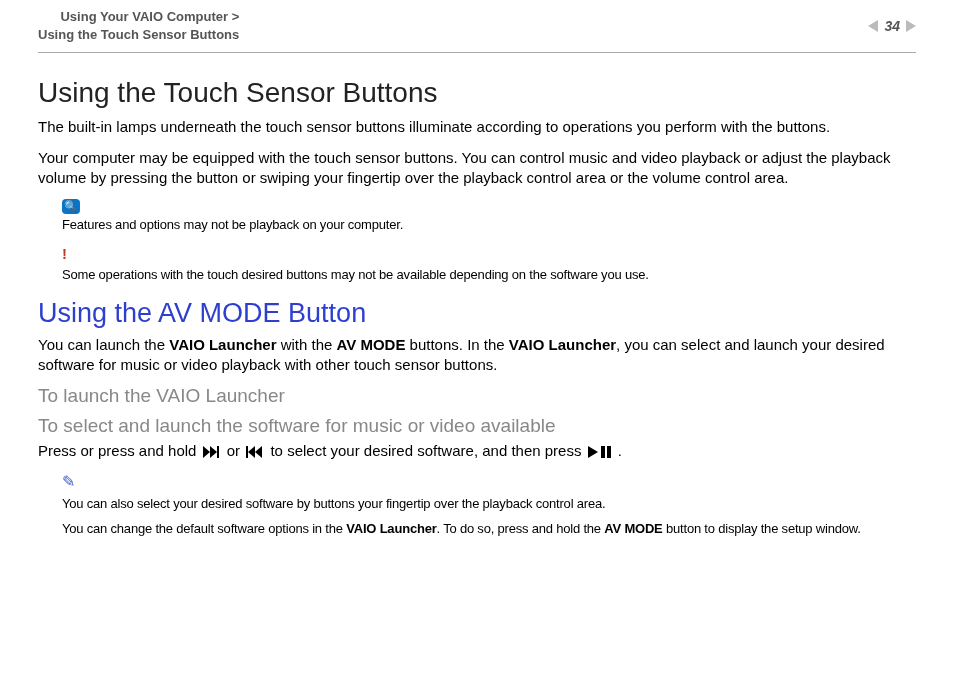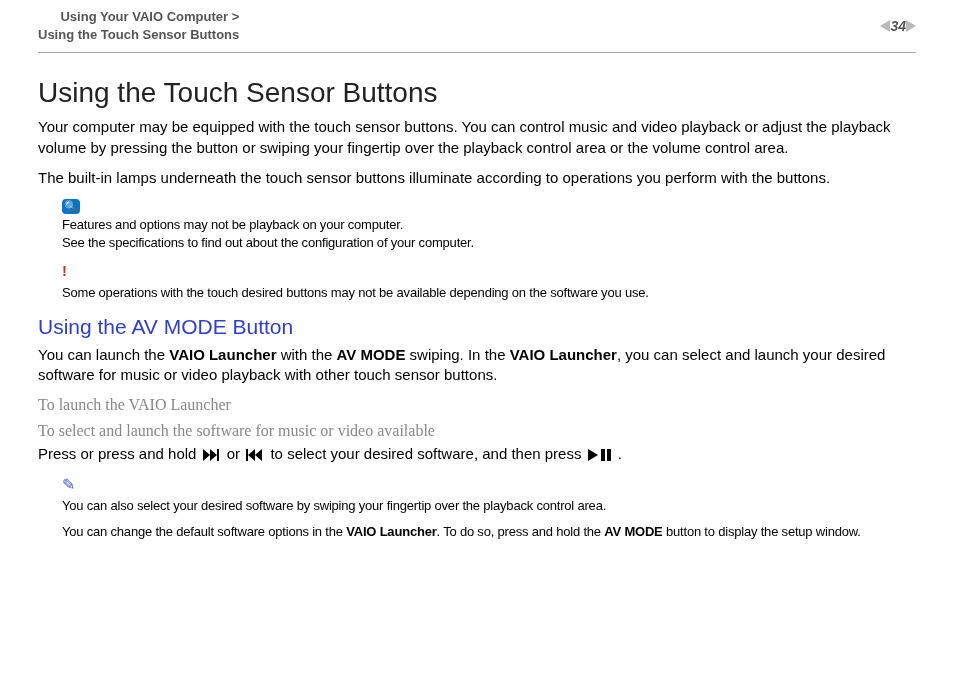--- a/index.html
+++ b/index.html
@@ -27,20 +27,21 @@
   }
   .breadcrumb {
     font-size: 13px;
     font-weight: bold;
     color: #555;
     line-height: 1.4;
   }
   .pagenum-wrap {
     display: flex;
     align-items: center;
+    gap: 6px;
     color: #555;
     font-weight: bold;
     font-style: italic;
     font-size: 14px;
     padding-top: 10px;
   }
   .arrow-left, .arrow-right {
     width: 0; height: 0;
     border-top: 6px solid transparent;
     border-bottom: 6px solid transparent;
@@ -79,30 +80,29 @@
     margin-bottom: 2px;
   }
   .note-icon-pencil {
     color: #3b5ec9;
     font-size: 16px;
     display:inline-block;
     margin-bottom: 2px;
   }
   h2.blue {
     color: #2e3fd0;
-    font-size: 21px;
+    font-size: 27px;
     font-weight: normal;
     margin: 14px 0 6px 0;
   }
   h3.gray {
     color: #888;
-    font-size: 16px;
+    font-size: 19px;
     font-weight: normal;
     margin: 8px 0 4px 0;
-    font-family: Liberation Serif, serif;
   }
   .body15 { font-size: 15px; }
   .media-icon {
     display: inline-block;
     vertical-align: middle;
     margin: 0 2px;
   }
   .condensed { font-family: "Arial Narrow", Arial, sans-serif; letter-spacing: -0.2px;}
   .note-block p { font-size: 13px; margin: 0 0 4px 0;}
   .note-block .para { margin-top: 8px; }
@@ -119,38 +119,37 @@
     </div>
     <div class="pagenum-wrap">
       <div class="arrow-left"></div>
       <span>34</span>
       <div class="arrow-right"></div>
     </div>
   </div>
 
   <h1>Using the Touch Sensor Buttons</h1>
 
+  <p class="body15">The built-in lamps underneath the touch sensor buttons illuminate according to operations you perform with the buttons.</p>
   <p class="body15">Your computer may be equipped with the touch sensor buttons. You can control music and video playback or adjust the playback volume by pressing the button or swiping your fingertip over the playback control area or the volume control area.</p>
-  <p class="body15">The built-in lamps underneath the touch sensor buttons illuminate according to operations you perform with the buttons.</p>
 
   <div class="note-block condensed">
     <span class="note-icon-info">🔍</span><br>
     <span>Features and options may not be playback on your computer.</span><br>
-    <span>See the specifications to find out about the configuration of your computer.</span>
   </div>
 
   <div class="note-block condensed">
     <span class="note-icon-warn">!</span><br>
     <span>Some operations with the touch desired buttons may not be available depending on the software you use.</span>
   </div>
 
   <h2 class="blue">Using the AV MODE Button</h2>
 
   <p class="body15">
-    <span>You can launch the </span><b>VAIO Launcher</b><span> with the </span><b>AV MODE</b><span> swiping. In the </span><b>VAIO Launcher</b><span>, you can select and launch your desired software for music or video playback with other touch sensor buttons.</span>
+    <span>You can launch the </span><b>VAIO Launcher</b><span> with the </span><b>AV MODE</b><span> buttons. In the </span><b>VAIO Launcher</b><span>, you can select and launch your desired software for music or video playback with other touch sensor buttons.</span>
   </p>
 
   <h3 class="gray">To launch the VAIO Launcher</h3>
 
   <h3 class="gray">To select and launch the software for music or video available</h3>
   <p class="body15">
     <span>Press or press and hold </span>
     <svg class="media-icon" width="18" height="12" viewBox="0 0 18 12">
         <polygon points="0,0 7,6 0,12" fill="#000"></polygon>
         <polygon points="7,0 14,6 7,12" fill="#000"></polygon>
@@ -166,19 +165,19 @@
     <svg class="media-icon" width="24" height="12" viewBox="0 0 24 12">
         <polygon points="0,0 10,6 0,12" fill="#000"></polygon>
         <rect x="13" y="0" width="4" height="12" fill="#000"></rect>
         <rect x="19" y="0" width="4" height="12" fill="#000"></rect>
       </svg>
     <span>.</span>
   </p>
 
   <div class="note-block condensed">
     <span class="note-icon-pencil">✎</span><br>
-    <p>You can also select your desired software by swiping your fingertip over the playback control area.</p>
+    <p>You can also select your desired software by buttons your fingertip over the playback control area.</p>
     <p class="para">
       <span>You can change the default software options in the </span><b>VAIO Launcher</b><span>. To do so, press and hold the </span><b>AV MODE</b><span> button to display the setup window.</span>
     </p>
   </div>
 
 </div>
 
 </body></html>

